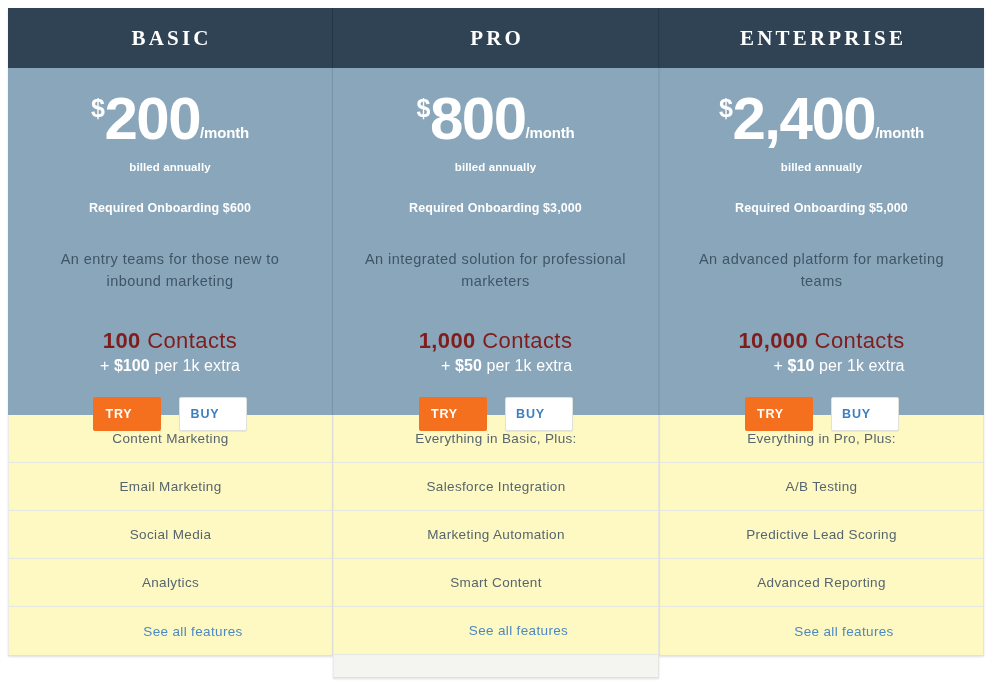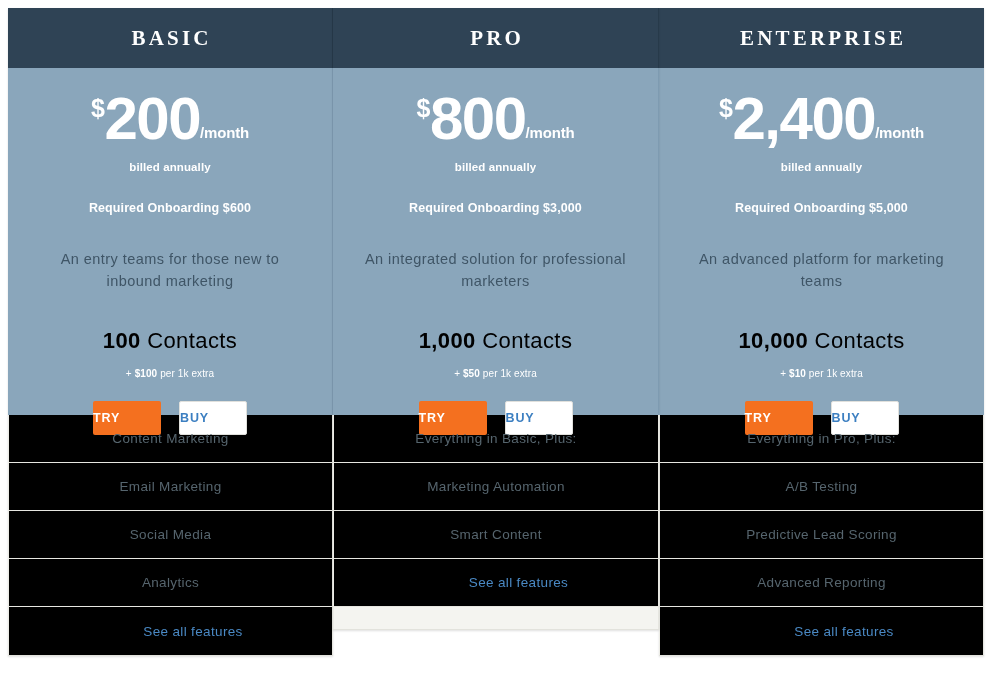--- a/index.html
+++ b/index.html
@@ -118,66 +118,67 @@
     font-size: 14.5px;
     color: #3f5566;
     text-align: center;
     line-height: 1.55;
     letter-spacing: 0.45px;
     min-height: 46px;
   }
 
   .contacts-block { margin-top: 18px; text-align: center; }
   .contacts-line {
-    color: #000000;
+    color: #7f1d1d;
     font-size: 22px;
     letter-spacing: 0.4px;
     line-height: 1.1;
   }
   .contacts-line .count { font-weight: 700; }
   .contacts-line .word { font-weight: 400; }
   .contacts-extra {
-    margin-top: 15px;
-    color: #ffffff;
-    font-size: 10px;
+    margin-top: 4px;
+    color: #ffffff;
+    font-size: 16px;
     font-weight: 400;
     letter-spacing: 0.1px;
+    text-align: right;
   }
   .contacts-extra b { font-weight: 700; }
 
   .cta-row {
     margin-top: 22px;
     display: flex;
     justify-content: center;
     gap: 18px;
   }
   .btn {
     font-size: 12.5px;
     font-weight: 700;
     letter-spacing: 0.9px;
     padding: 9px 16px 9px 0;
     width: 68px;
-    text-align: left;
+    text-align: center;
     border-radius: 2px;
     cursor: pointer;
     border: none;
     font-family: "Liberation Sans", sans-serif;
   }
   .btn-try { background: #f4701f; color: #ffffff; width: 68px; }
   .btn-buy {
     background: #ffffff;
     color: #3c7fc1;
     width: 68px;
     border: 1px solid #e0e0dc;
     box-shadow: 0 1px 1px rgba(0,0,0,0.07);
   }
 
   
   .feature-list {
-    background: #000000;
+    background: #fef9c3;
     border-right: 1px solid #e6e6e0;
     border-left: 1px solid #ecece6;
   }
   .plan-card:last-child .feature-list { border-right: 1px solid #e6e6e0; }
 
   .feature-row {
     height: 48px;
     display: flex;
     align-items: center;
     justify-content: center;
@@ -270,20 +271,21 @@
           <span>+ </span><b>$50</b><span> per 1k extra</span>
         </div>
       </div>
       <div class="cta-row">
         <button class="btn btn-try">TRY</button>
         <button class="btn btn-buy">BUY</button>
       </div>
     </div>
     <div class="feature-list">
       <div class="feature-row">Everything in Basic, Plus:</div>
+      <div class="feature-row">Salesforce Integration</div>
       <div class="feature-row">Marketing Automation</div>
       <div class="feature-row">Smart Content</div>
       <div class="feature-row link-row">
         <a href="#">See all features</a>
       </div>
       <div class="extra-space"></div>
     </div>
     <div class="card-foot"></div>
   </div>
 

